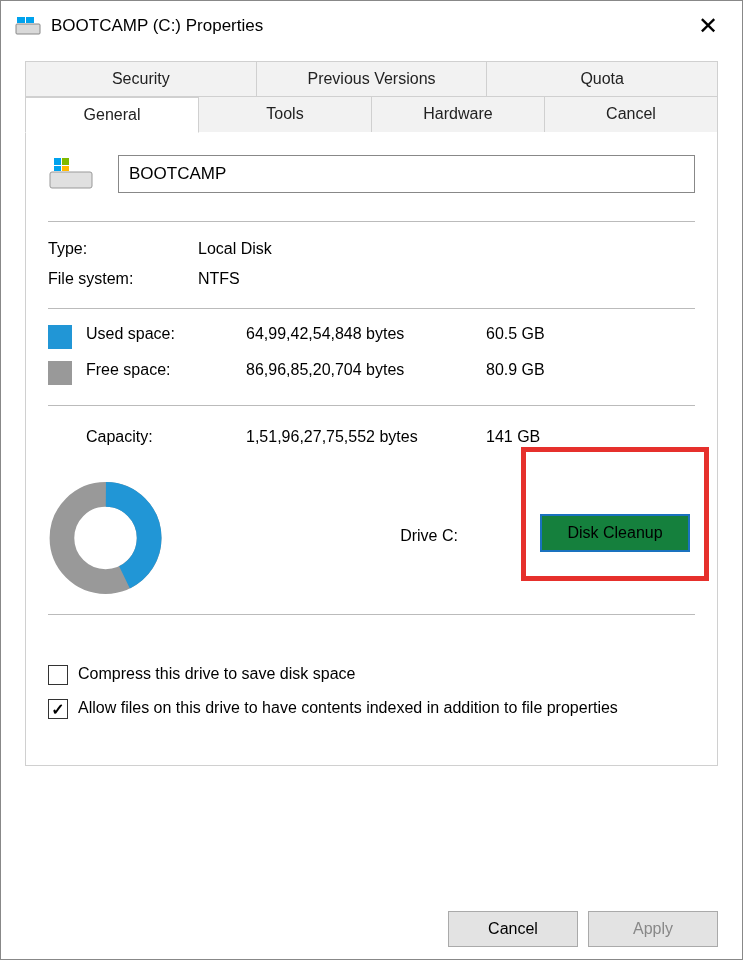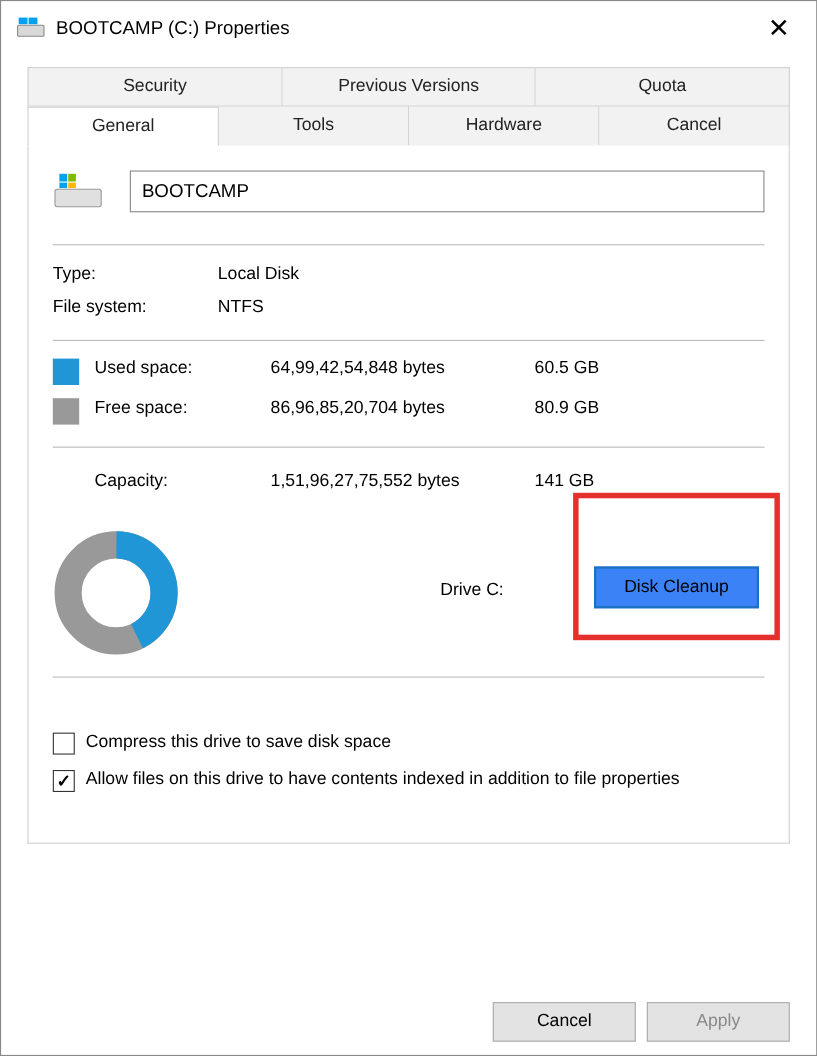--- a/index.html
+++ b/index.html
@@ -99,21 +99,21 @@
       position: absolute;
       right: -14px;
       bottom: -18px;
       border: 5px solid #e6302c;
       padding: 18px 14px 24px 14px;
       background: transparent;
       z-index: 5;
     }
     .cleanup-btn {
       border: 2px solid #1a72bf;
-      background: #3b82f6;
+      background: #15803d;
       padding: 8px 16px;
       font-size: 16px;
       font-family: inherit;
       cursor: pointer;
       min-width: 150px;
       margin-top: 44px;
     }
 
     .checkbox-area { padding: 42px 0 10px 0; }
     .cb-row { display: flex; align-items: flex-start; gap: 10px; padding: 6px 0; font-size: 16px; }

